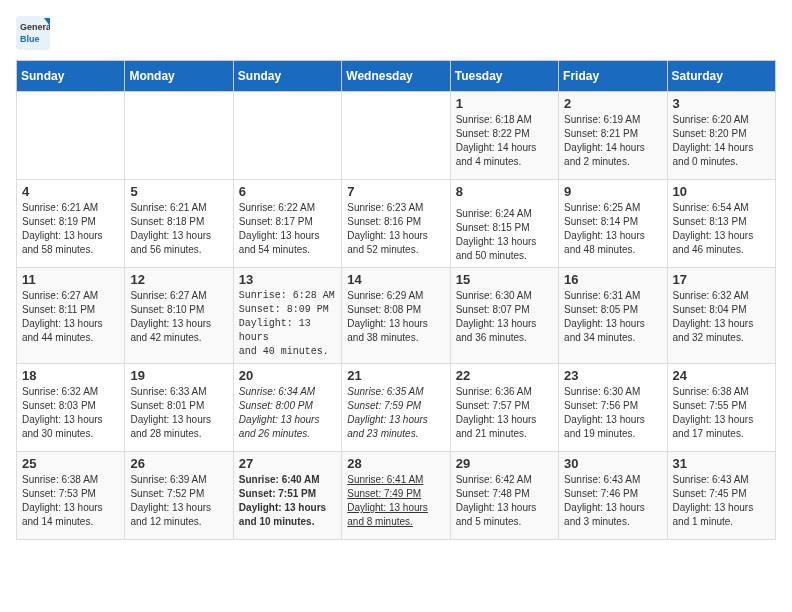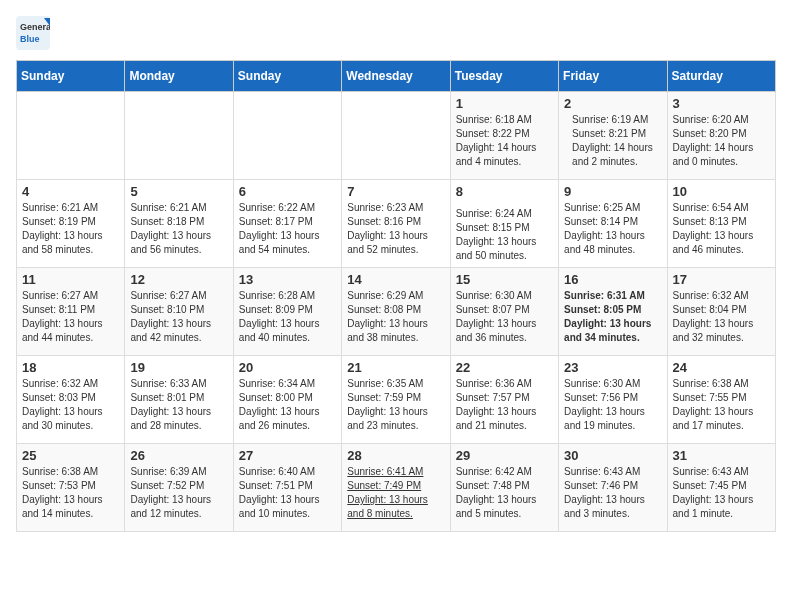--- a/index.html
+++ b/index.html
@@ -103,21 +103,21 @@
         <td class="empty-cell"></td>
         <td>
           <span class="day-number">1</span>
           <div class="day-info" style="white-space: pre-line;">Sunrise: 6:18 AM
 Sunset: 8:22 PM
 Daylight: 14 hours
 and 4 minutes.</div>
         </td>
         <td>
           <span class="day-number">2</span>
-          <div class="day-info" style="white-space: pre-line; margin-left: 8px;">Sunrise: 6:19 AM
+          <div class="day-info" style="white-space: pre-line;">Sunrise: 6:19 AM
 Sunset: 8:21 PM
 Daylight: 14 hours
 and 2 minutes.</div>
         </td>
         <td>
           <span class="day-number">3</span>
           <div class="day-info" style="white-space: pre-line;">Sunrise: 6:20 AM
 Sunset: 8:20 PM
 Daylight: 14 hours
 and 0 minutes.</div>
@@ -184,42 +184,42 @@
         </td>
         <td>
           <span class="day-number">12</span>
           <div class="day-info" style="white-space: pre-line;">Sunrise: 6:27 AM
 Sunset: 8:10 PM
 Daylight: 13 hours
 and 42 minutes.</div>
         </td>
         <td>
           <span class="day-number">13</span>
-          <div class="day-info" style="white-space: pre-line;">Sunrise: 6:28 AM
+          <div class="day-info" style="white-space: pre-line; font-family: Liberation Mono, monospace;">Sunrise: 6:28 AM
 Sunset: 8:09 PM
 Daylight: 13 hours
 and 40 minutes.</div>
         </td>
         <td>
           <span class="day-number">14</span>
           <div class="day-info" style="white-space: pre-line;">Sunrise: 6:29 AM
 Sunset: 8:08 PM
 Daylight: 13 hours
 and 38 minutes.</div>
         </td>
         <td>
           <span class="day-number">15</span>
           <div class="day-info" style="white-space: pre-line;">Sunrise: 6:30 AM
 Sunset: 8:07 PM
 Daylight: 13 hours
 and 36 minutes.</div>
         </td>
         <td>
           <span class="day-number">16</span>
-          <div class="day-info" style="white-space: pre-line; font-weight: bold;">Sunrise: 6:31 AM
+          <div class="day-info" style="white-space: pre-line;">Sunrise: 6:31 AM
 Sunset: 8:05 PM
 Daylight: 13 hours
 and 34 minutes.</div>
         </td>
         <td>
           <span class="day-number">17</span>
           <div class="day-info" style="white-space: pre-line;">Sunrise: 6:32 AM
 Sunset: 8:04 PM
 Daylight: 13 hours
 and 32 minutes.</div>
@@ -235,28 +235,28 @@
         </td>
         <td>
           <span class="day-number">19</span>
           <div class="day-info" style="white-space: pre-line;">Sunrise: 6:33 AM
 Sunset: 8:01 PM
 Daylight: 13 hours
 and 28 minutes.</div>
         </td>
         <td>
           <span class="day-number">20</span>
-          <div class="day-info" style="white-space: pre-line;">Sunrise: 6:34 AM
+          <div class="day-info" style="white-space: pre-line; font-style: italic;">Sunrise: 6:34 AM
 Sunset: 8:00 PM
 Daylight: 13 hours
 and 26 minutes.</div>
         </td>
         <td>
           <span class="day-number">21</span>
-          <div class="day-info" style="white-space: pre-line;">Sunrise: 6:35 AM
+          <div class="day-info" style="white-space: pre-line; font-style: italic;">Sunrise: 6:35 AM
 Sunset: 7:59 PM
 Daylight: 13 hours
 and 23 minutes.</div>
         </td>
         <td>
           <span class="day-number">22</span>
           <div class="day-info" style="white-space: pre-line;">Sunrise: 6:36 AM
 Sunset: 7:57 PM
 Daylight: 13 hours
 and 21 minutes.</div>
@@ -286,21 +286,21 @@
         </td>
         <td>
           <span class="day-number">26</span>
           <div class="day-info" style="white-space: pre-line;">Sunrise: 6:39 AM
 Sunset: 7:52 PM
 Daylight: 13 hours
 and 12 minutes.</div>
         </td>
         <td>
           <span class="day-number">27</span>
-          <div class="day-info" style="white-space: pre-line;">Sunrise: 6:40 AM
+          <div class="day-info" style="white-space: pre-line; font-weight: bold;">Sunrise: 6:40 AM
 Sunset: 7:51 PM
 Daylight: 13 hours
 and 10 minutes.</div>
         </td>
         <td>
           <span class="day-number">28</span>
           <div class="day-info" style="white-space: pre-line; text-decoration: underline;">Sunrise: 6:41 AM
 Sunset: 7:49 PM
 Daylight: 13 hours
 and 8 minutes.</div>

